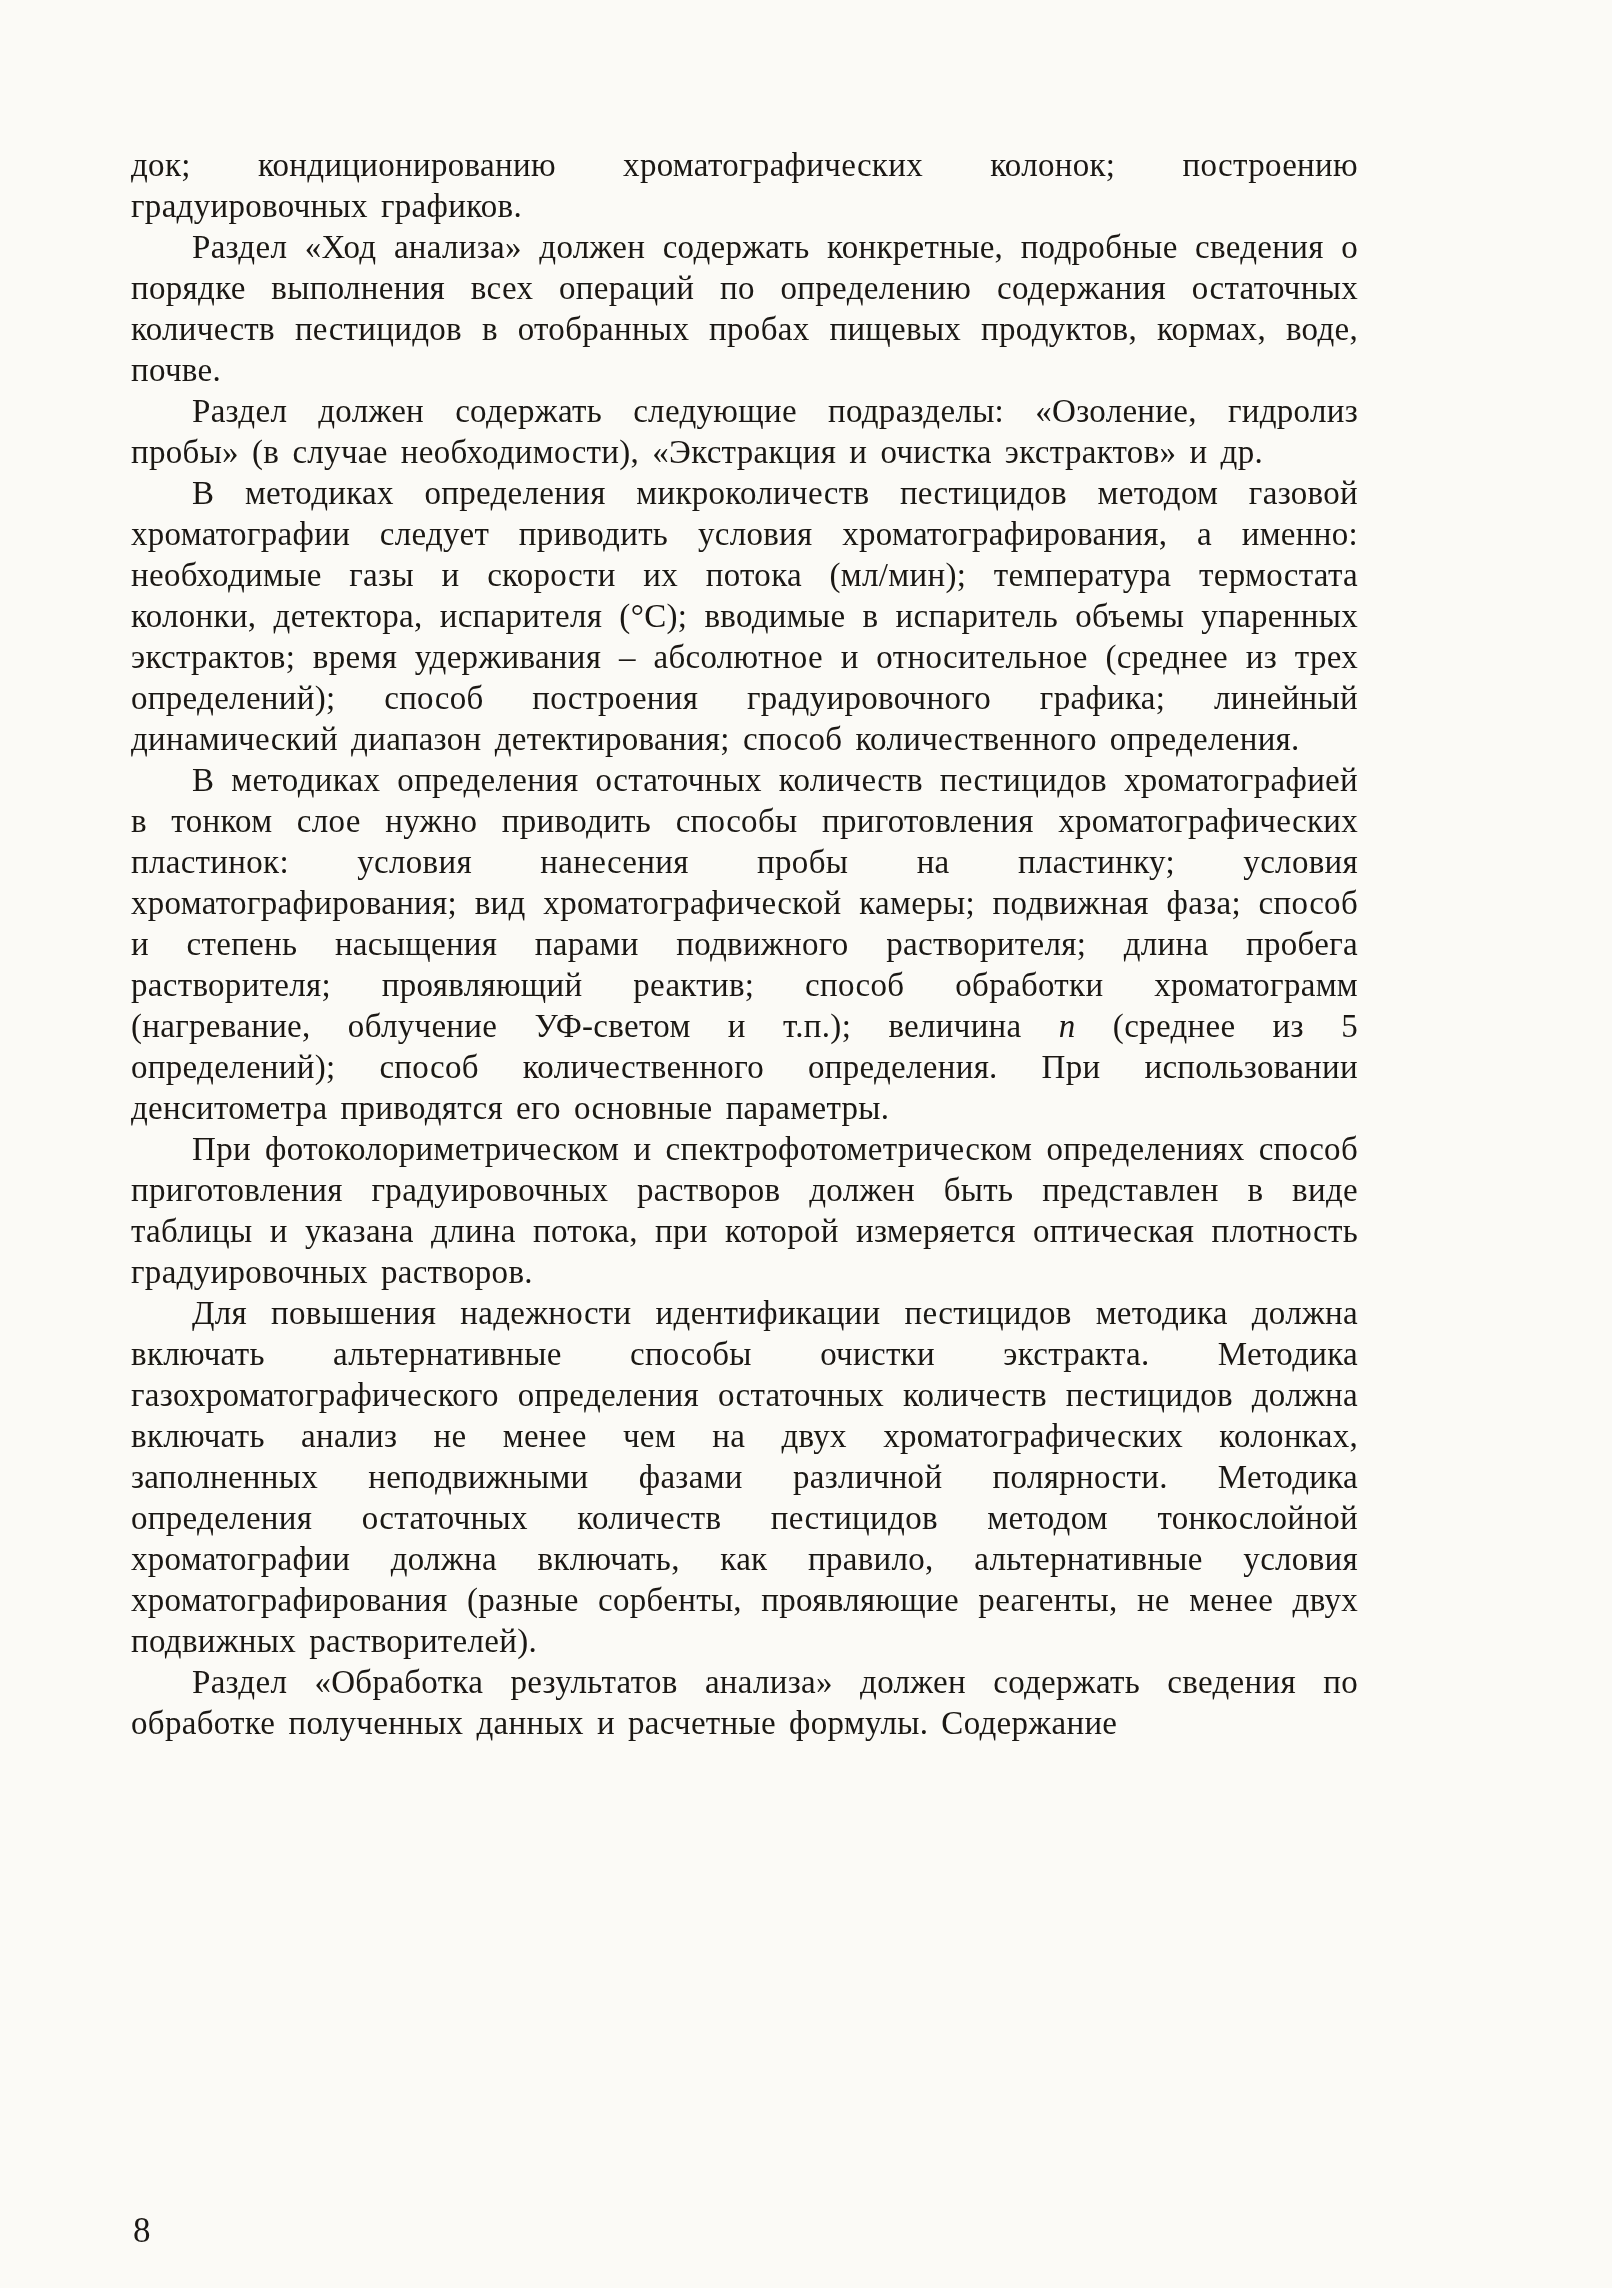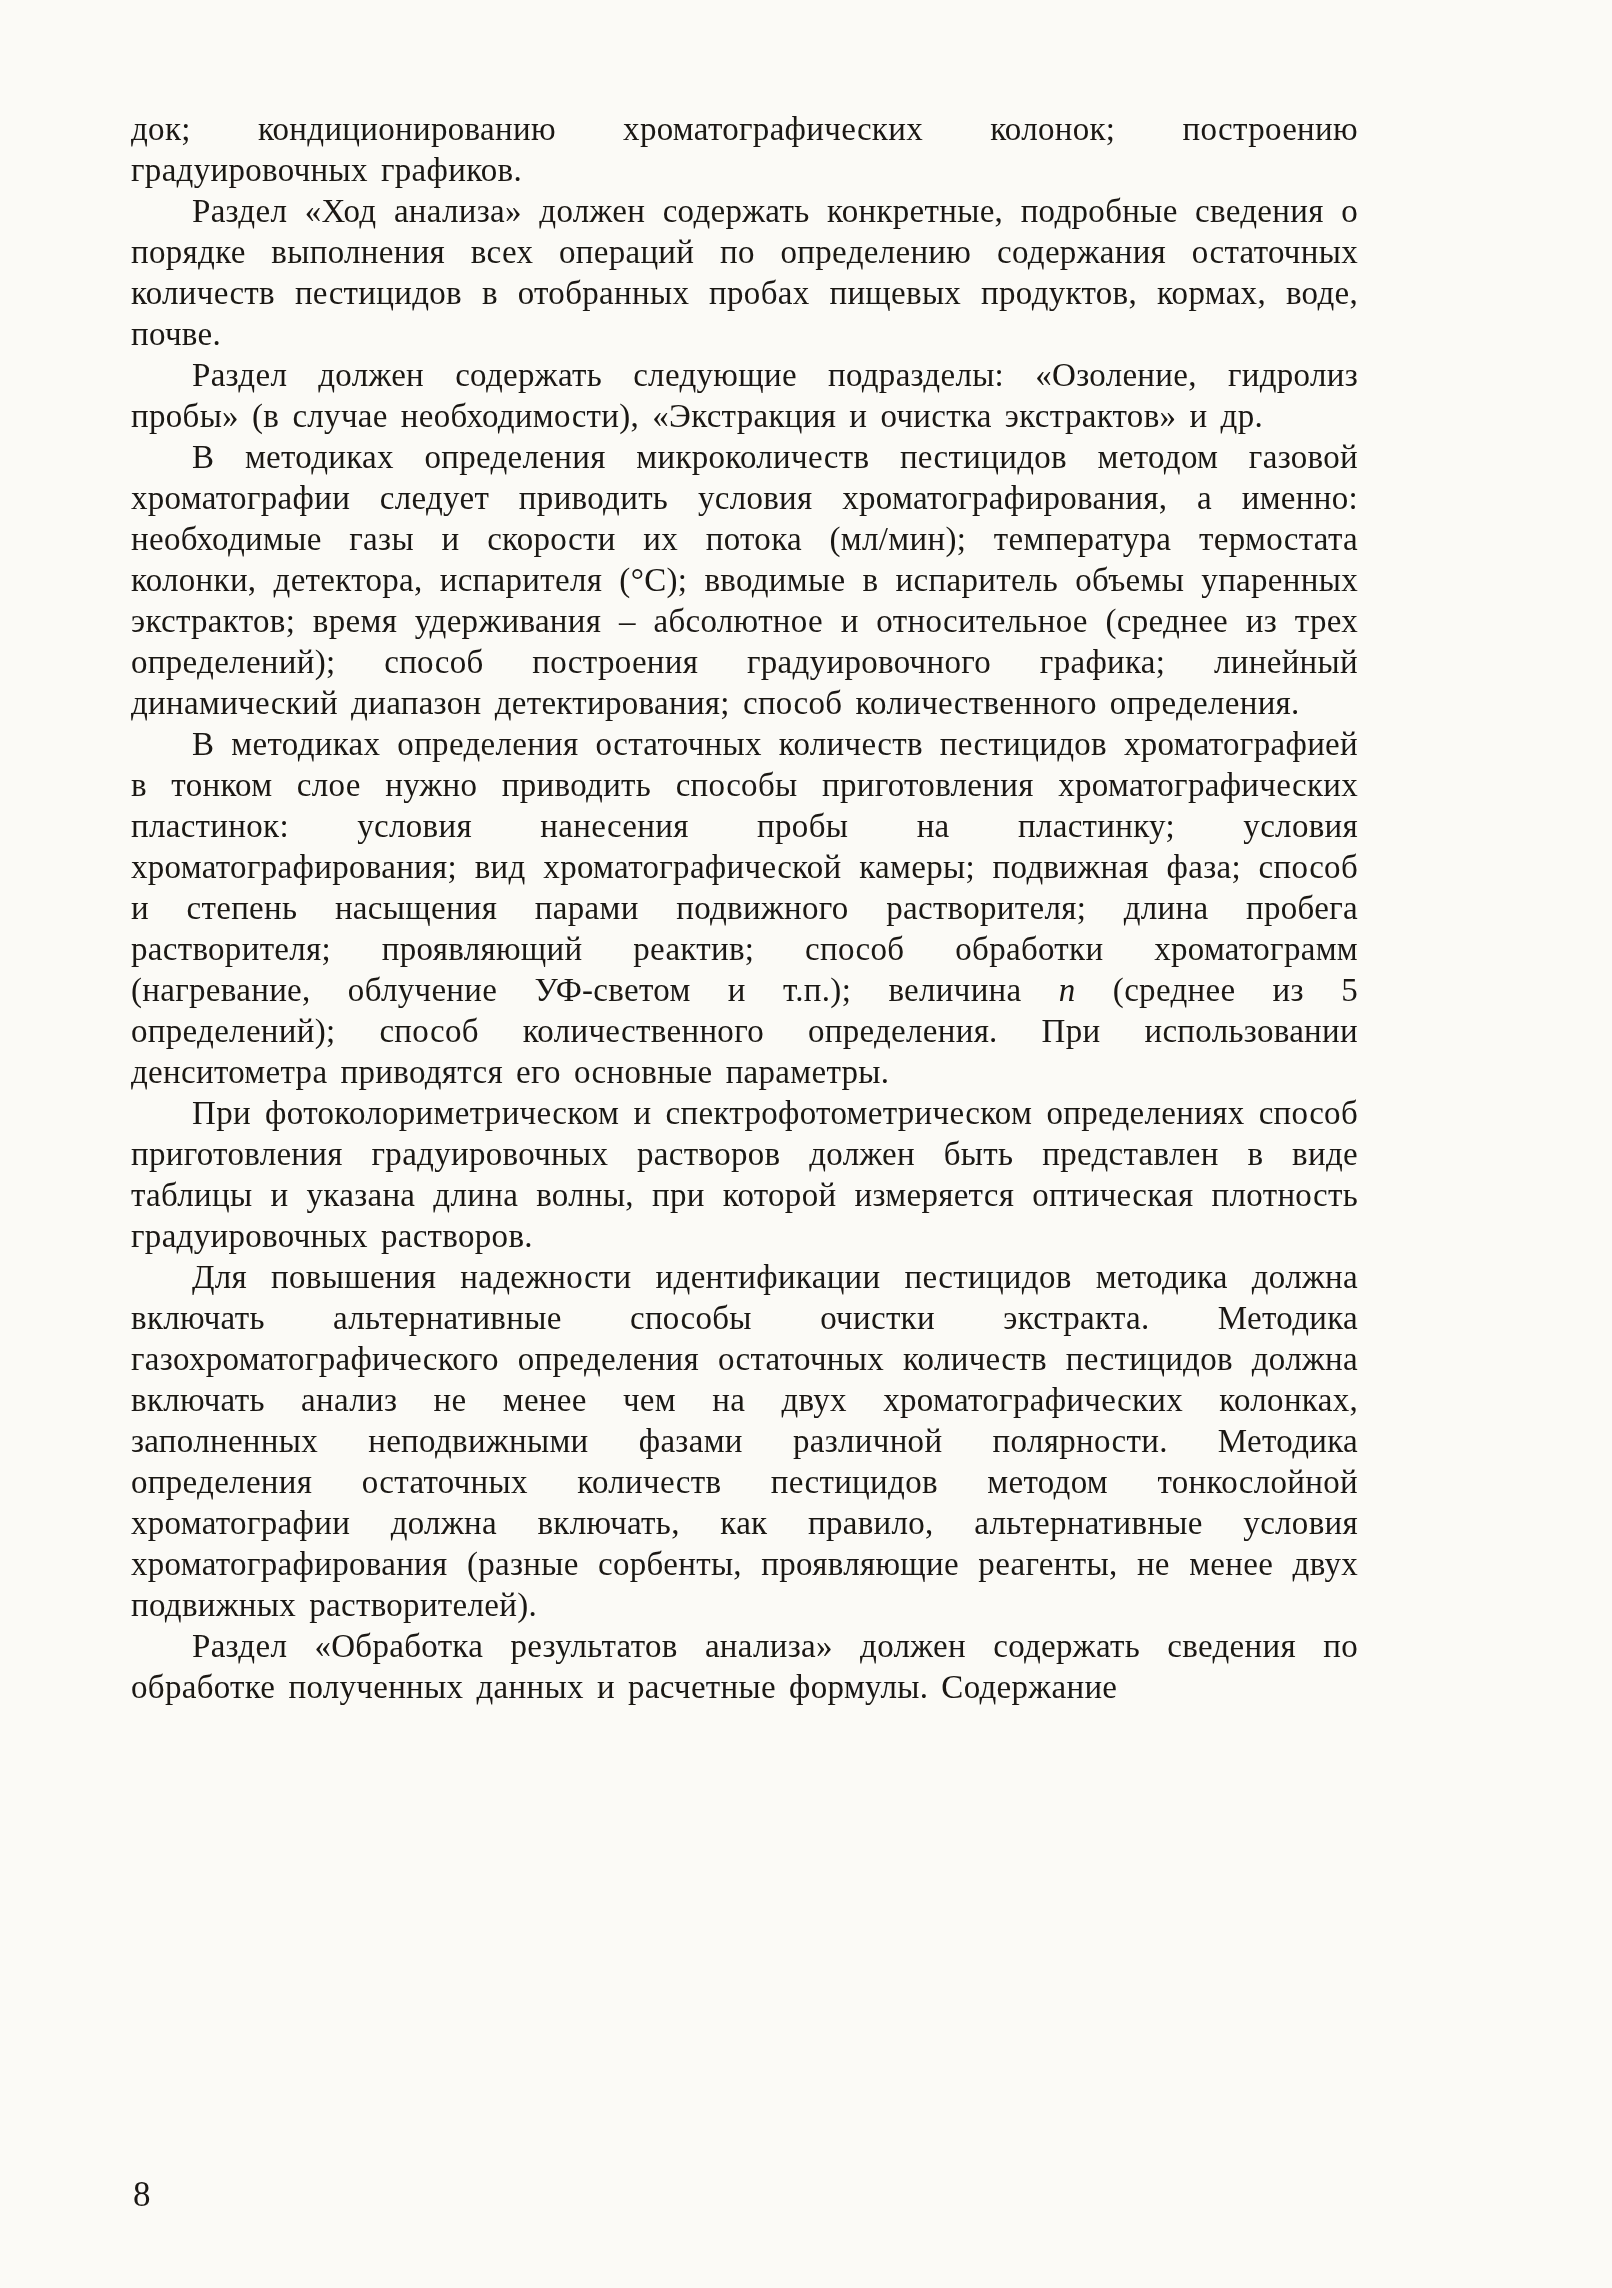--- a/index.html
+++ b/index.html
@@ -11,20 +11,21 @@
       height: 2289px;
       background: #fbfaf6;
       font-family: "Liberation Serif", serif;
       color: #1b1814;
       position: relative;
       overflow: hidden;
     }
     .page {
       position: absolute;
       inset: 0;
+      margin-top: 36px;
     }
     .text-block {
       position: absolute;
       left: 131px;
       top: 109px;
       width: 1227px;
     }
     .text-block p {
       margin: 0;
       font-size: 33px;
@@ -51,19 +52,19 @@
 </head>
 <body>
 
 <div class="page">
   <div class="text-block" id="text-block">
       <p><span>док; кондиционированию хроматографических колонок; построению градуировочных графиков.</span></p>
       <p class="indent"><span>Раздел «Ход анализа» должен содержать конкретные, подробные сведения о порядке выполнения всех операций по определению содержания остаточных количеств пестицидов в отобранных пробах пищевых продуктов, кормах, воде, почве.</span></p>
       <p class="indent"><span>Раздел должен содержать следующие подразделы: «Озоление, гидролиз пробы» (в случае необходимости), «Экстракция и очистка экстрактов» и др.</span></p>
       <p class="indent"><span>В методиках определения микроколичеств пестицидов методом газовой хроматографии следует приводить условия хроматографирования, а именно: необходимые газы и скорости их потока (мл/мин); температура термостата колонки, детектора, испарителя (°С); вводимые в испаритель объемы упаренных экстрактов; время удерживания – абсолютное и относительное (среднее из трех определений); способ построения градуировочного графика; линейный динамический диапазон детектирования; способ количественного определения.</span></p>
       <p class="indent"><span>В методиках определения остаточных количеств пестицидов хроматографией в тонком слое нужно приводить способы приготовления хроматографических пластинок: условия нанесения пробы на пластинку; условия хроматографирования; вид хроматографической камеры; подвижная фаза; способ и степень насыщения парами подвижного растворителя; длина пробега растворителя; проявляющий реактив; способ обработки хроматограмм (нагревание, облучение УФ-светом и т.п.); величина </span><span class="em">n</span><span> (среднее из 5 определений); способ количественного определения. При использовании денситометра приводятся его основные параметры.</span></p>
-      <p class="indent"><span>При фотоколориметрическом и спектрофотометрическом определениях способ приготовления градуировочных растворов должен быть представлен в виде таблицы и указана длина волны, при которой измеряется оптическая плотность градуировочных растворов.</span></p>
+      <p class="indent"><span>При фотоколориметрическом и спектрофотометрическом определениях способ приготовления градуировочных растворов должен быть представлен в виде таблицы и указана длина потока, при которой измеряется оптическая плотность градуировочных растворов.</span></p>
       <p class="indent"><span>Для повышения надежности идентификации пестицидов методика должна включать альтернативные способы очистки экстракта. Методика газохроматографического определения остаточных количеств пестицидов должна включать анализ не менее чем на двух хроматографических колонках, заполненных неподвижными фазами различной полярности. Методика определения остаточных количеств пестицидов методом тонкослойной хроматографии должна включать, как правило, альтернативные условия хроматографирования (разные сорбенты, проявляющие реагенты, не менее двух подвижных растворителей).</span></p>
       <p class="indent"><span>Раздел «Обработка результатов анализа» должен содержать сведения по обработке полученных данных и расчетные формулы. Содержание</span></p>
     </div>
   <div class="page-number">8</div>
 </div>
 
 
 </body></html>

